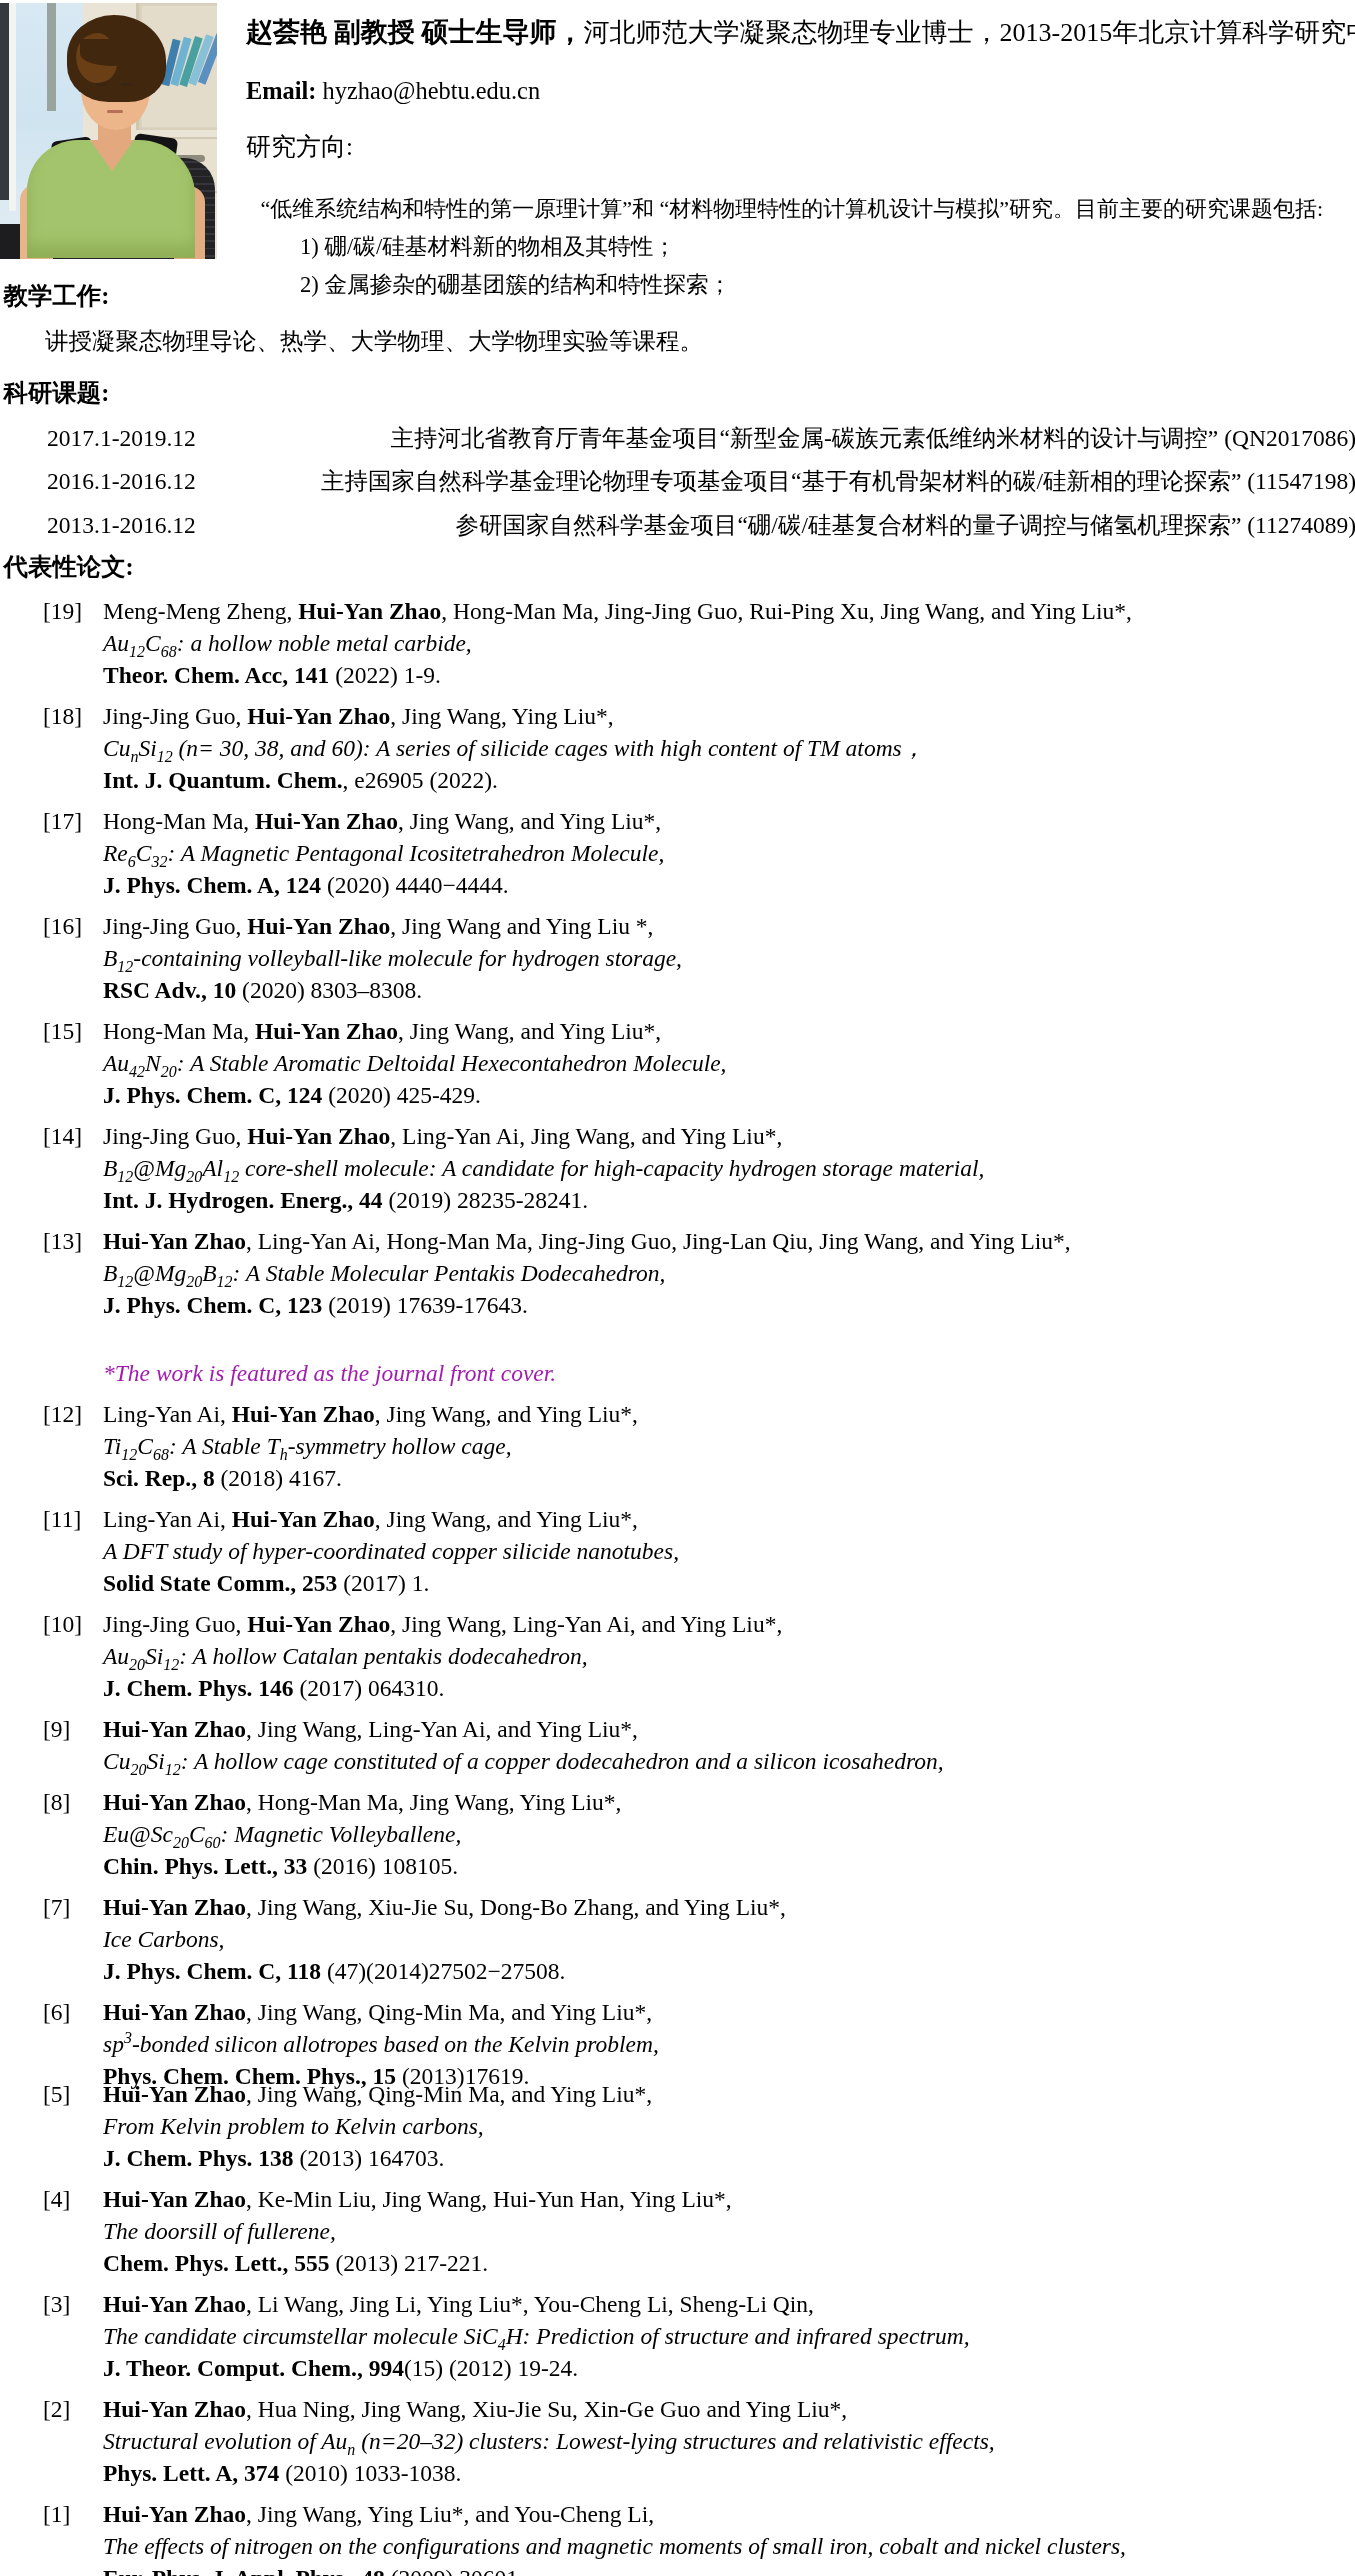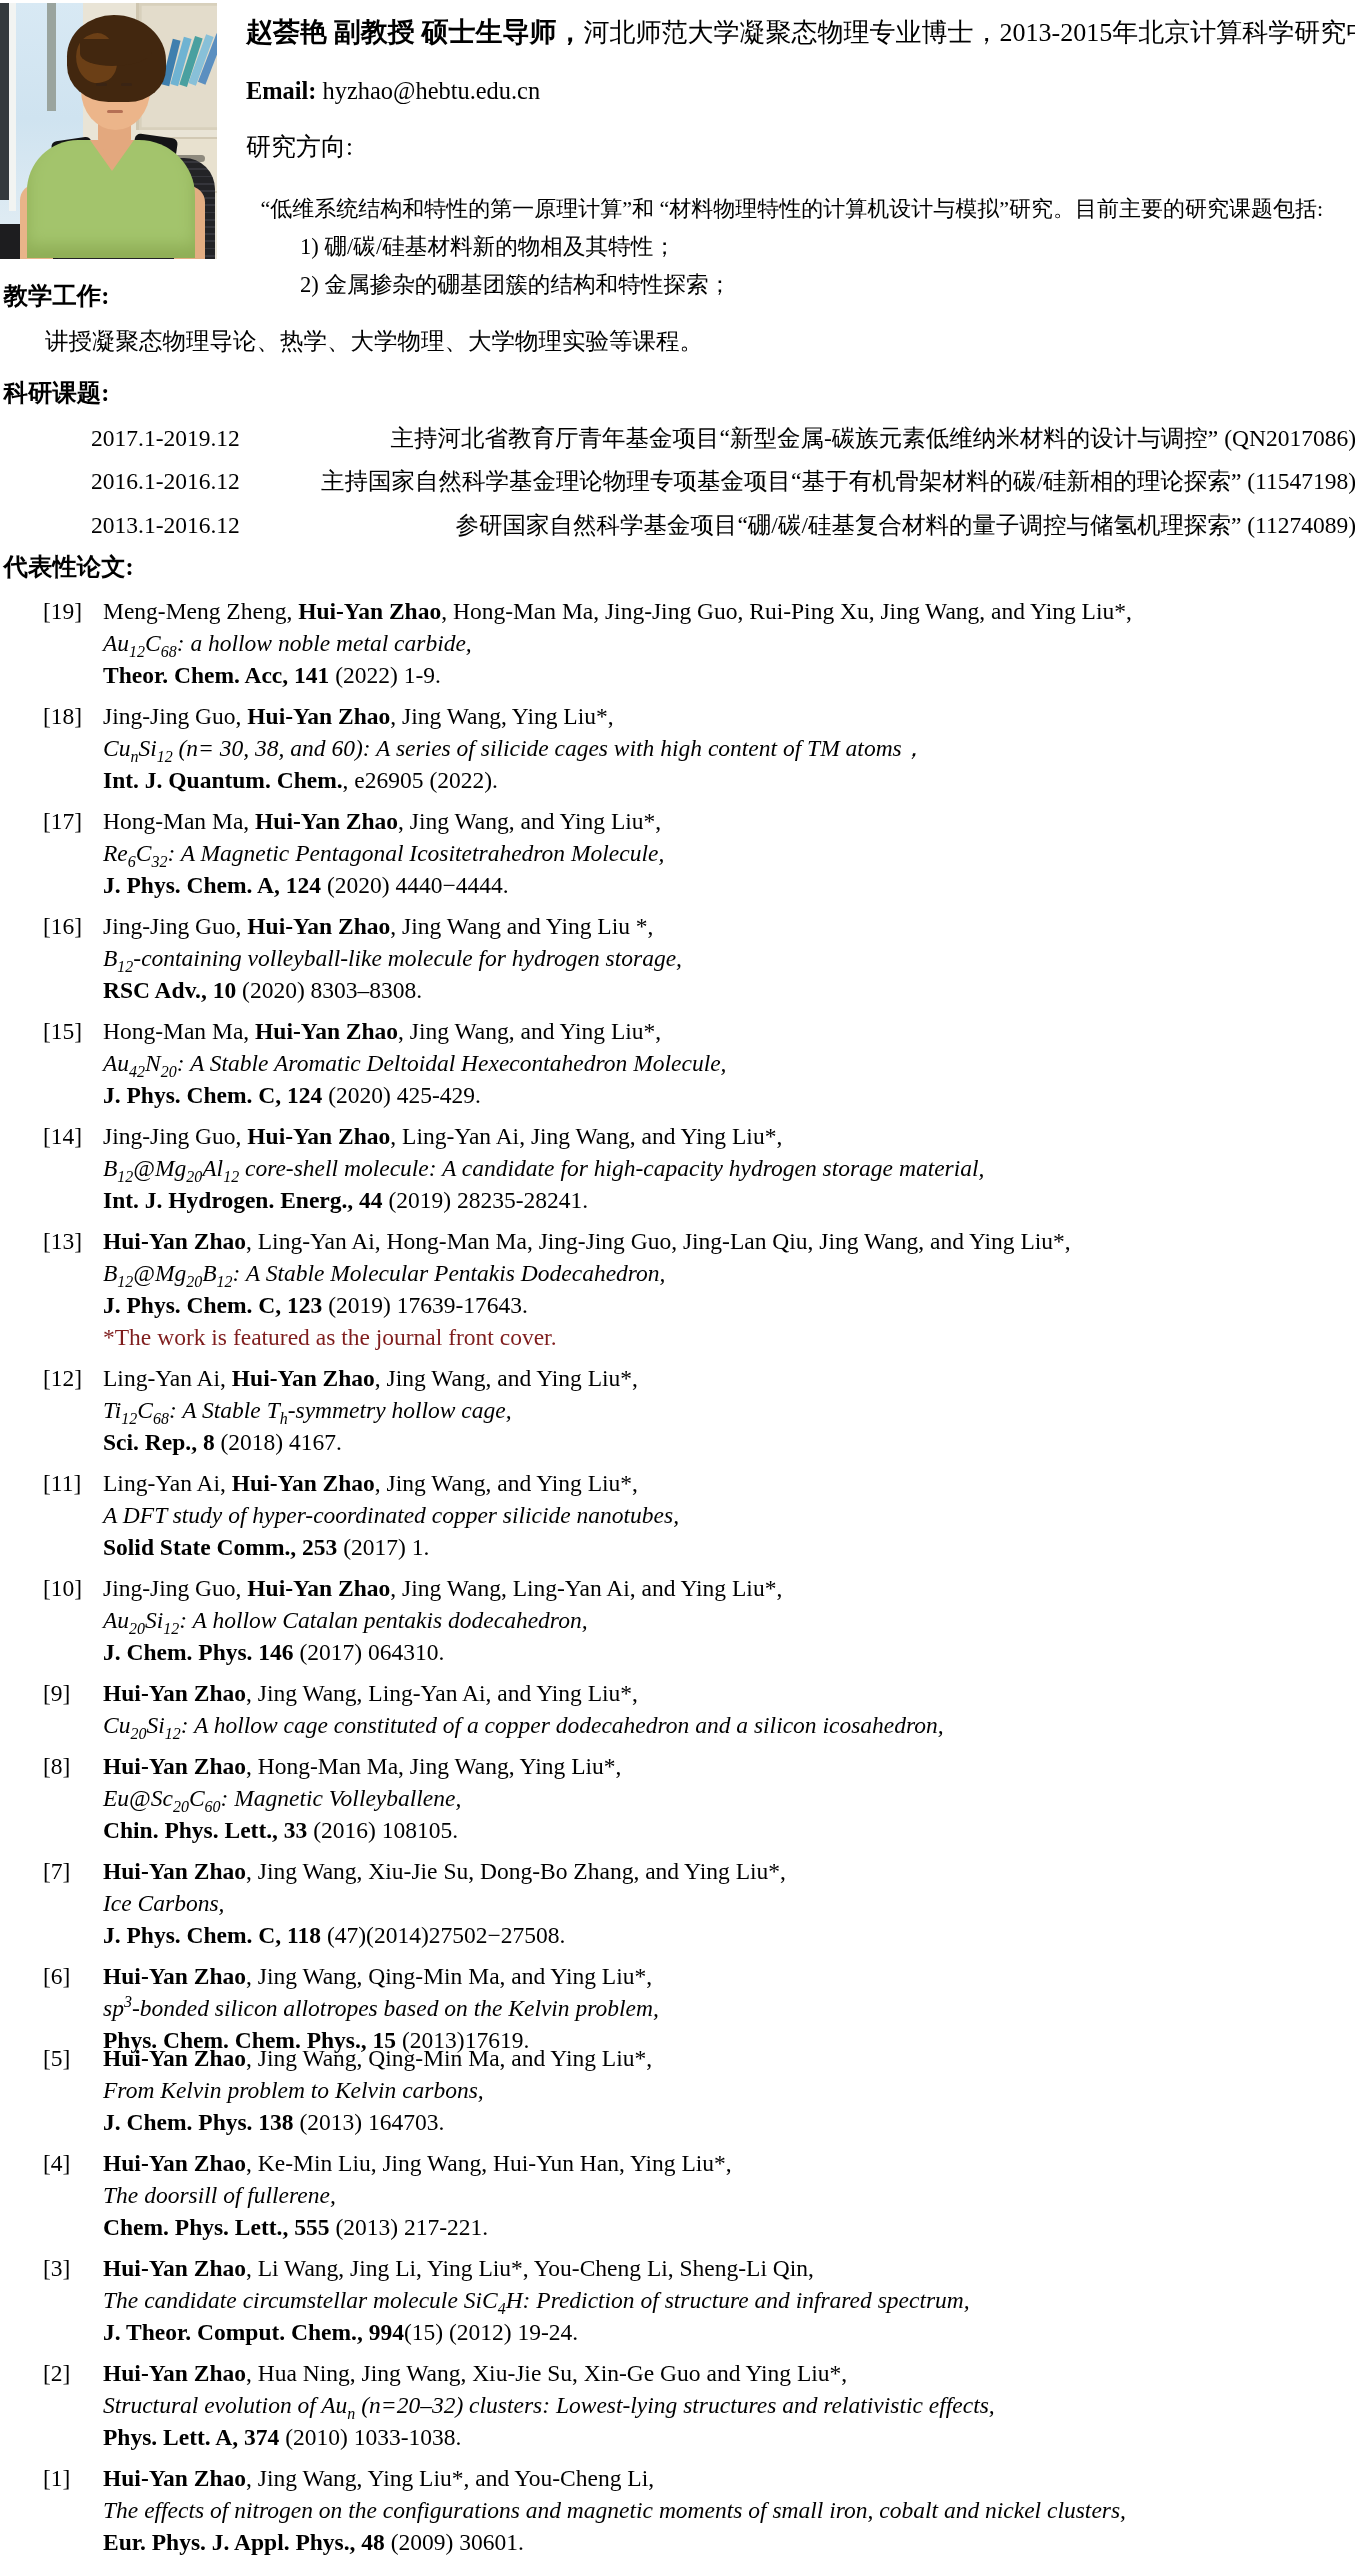--- a/index.html
+++ b/index.html
@@ -55,36 +55,36 @@
   .research-intro{margin-top:31px;margin-left:14.5px;font-size:22px;white-space:nowrap;}
   .research-topics{margin-top:7.2px;margin-left:54px;}
   .topic-line{margin-top:7.2px;font-size:22.6px;line-height:31px;}
 
   
   .section-heading{margin-left:3.6px;font-size:24.4px;font-weight:bold;}
   .teaching-heading{margin-top:7.2px;}
   .teaching-content{margin:12.7px 0 0 45px;font-size:23.5px;}
   .projects-heading{margin-top:20px;}
   .projects-list{margin-top:3.6px;}
-  .project-row{display:flex;margin-top:16.3px;line-height:27px;padding-left:44px;}
+  .project-row{display:flex;margin-top:16.3px;line-height:27px;}
   .p-date{width:179px;margin-left:47px;flex:none;}
   .p-desc{flex:1;white-space:nowrap;font-size:23.5px;text-align:right;}
   .pubs-heading{margin-top:12px;}
 
   
   .pub-list{margin-top:12.7px;}
   .pub-item{display:flex;margin-bottom:9px;}
   .pub-item.tight{margin-top:-23.5px;}
   .pub-num{width:60px;margin-left:43px;flex:none;line-height:32px;}
   .pub-body{flex:1;padding-right:3.6px;}
   .pub-body > div{line-height:32px;}
   .pub-authors{}
   .pub-title{font-style:italic;}
   .pub-journal{}
-  .pub-note{color:#7f1d1d;}
+  .pub-note{font-style:italic;color:#a21caf;margin-top:36px;}
   sub,sup{font-size:68%;line-height:0;}
 </style>
 </head>
 <body>
 
 <div class="top-section">
   <div class="photo" title="Portrait photo: woman with short dark hair in green sleeveless top, seated in black office chair, window at left, cabinet with books at right">
     <div class="ph-window"></div>
     <div class="ph-frame1"></div>
     <div class="ph-frame2"></div>

